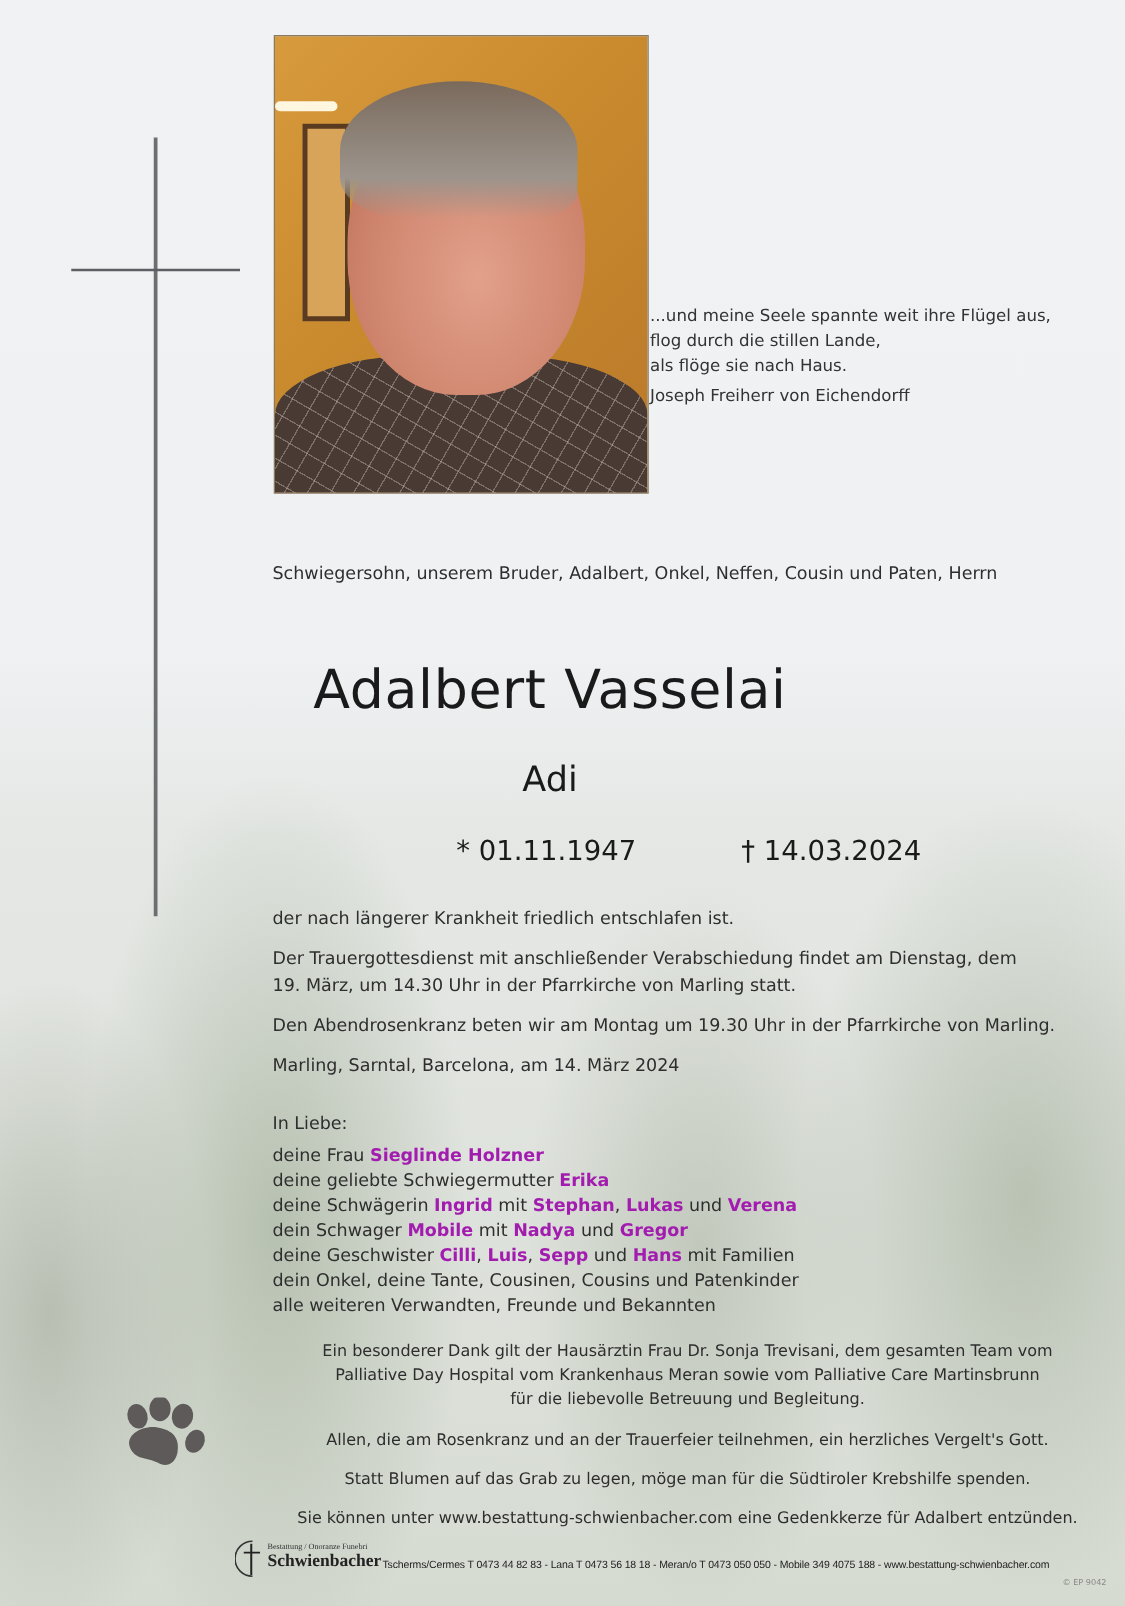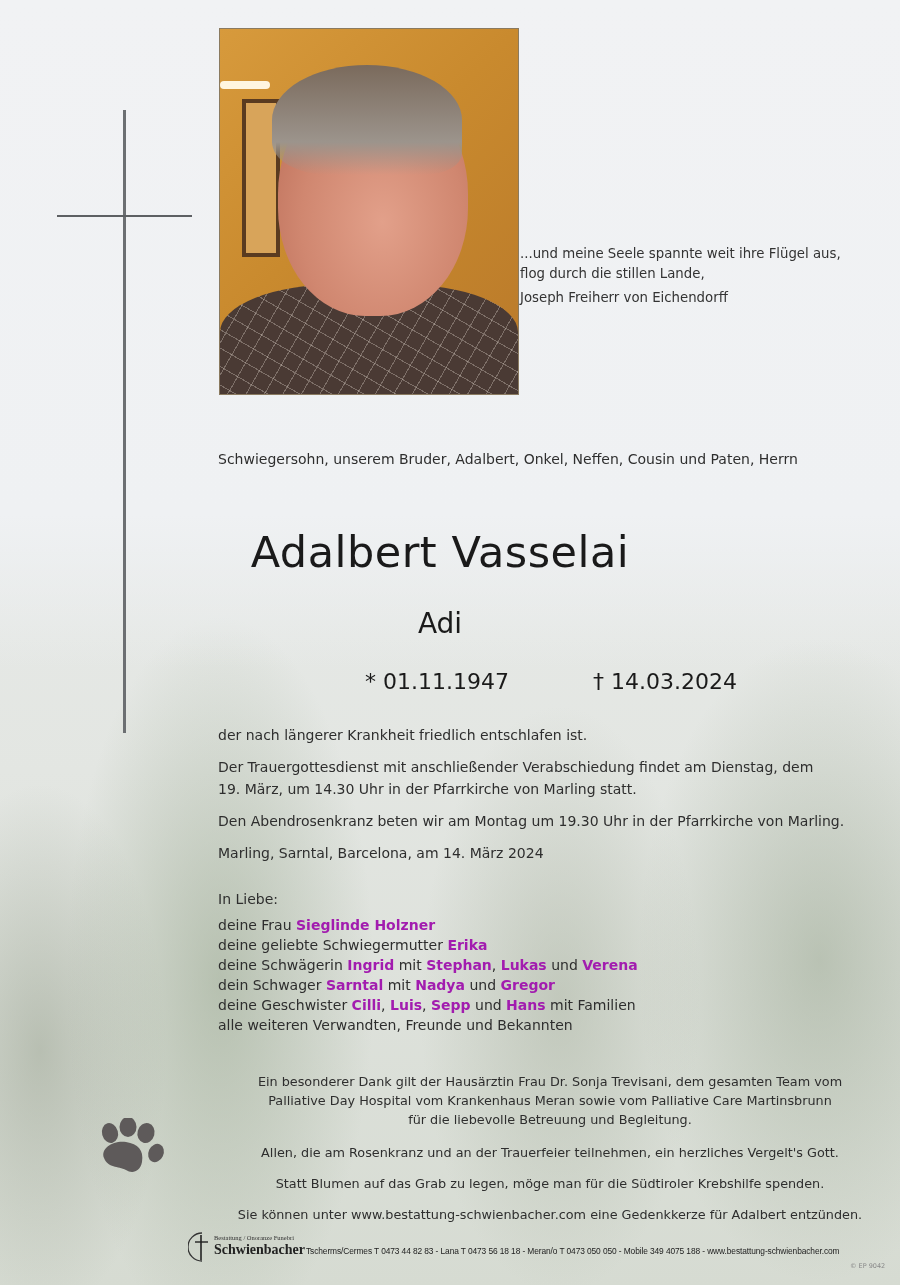--- a/index.html
+++ b/index.html
@@ -102,20 +102,21 @@
   <div class="lamp"></div>
   <div class="frame"></div>
   <div class="shirt"></div>
   <div class="head"></div>
   <div class="hair"></div>
 </div>
 
 <div class="quote">
   <div>...und meine Seele spannte weit ihre Flügel aus,</div>
   <div>flog durch die stillen Lande,</div>
+  <div>als flöge sie nach Haus.</div>
   <div class="author">Joseph Freiherr von Eichendorff</div>
 </div>
 
 <div class="intro">
   <div>Schwiegersohn, unserem Bruder, Adalbert, Onkel, Neffen, Cousin und Paten, Herrn</div>
 </div>
 
 <div class="name" style="left:-110px;">Adalbert Vasselai</div>
 <div class="nick" style="left:-110px;">Adi</div>
 
@@ -133,22 +134,23 @@
   <p>Den Abendrosenkranz beten wir am Montag um 19.30 Uhr in der Pfarrkirche von Marling.</p>
   <p>Marling, Sarntal, Barcelona, am 14. März 2024</p>
 </div>
 
 <div class="mourners">
   <div class="head">In Liebe:</div>
   <div id="mourner-rows">
       <div><span>deine Frau </span><b>Sieglinde Holzner</b></div>
       <div><span>deine geliebte Schwiegermutter </span><b>Erika</b></div>
       <div><span>deine Schwägerin </span><b>Ingrid</b><span> mit </span><b>Stephan</b><span>, </span><b>Lukas</b><span> und </span><b>Verena</b></div>
-      <div><span>dein Schwager </span><b>Sarntal</b><span> mit </span><b>Nadya</b><span> und </span><b>Gregor</b></div>
+      <div><span>dein Schwager </span><b>Mobile</b><span> mit </span><b>Nadya</b><span> und </span><b>Gregor</b></div>
       <div><span>deine Geschwister </span><b>Cilli</b><span>, </span><b>Luis</b><span>, </span><b>Sepp</b><span> und </span><b>Hans</b><span> mit Familien</span></div>
+      <div><span>dein Onkel, deine Tante, Cousinen, Cousins und Patenkinder</span></div>
       <div><span>alle weiteren Verwandten, Freunde und Bekannten</span></div>
     </div>
 </div>
 
 <div class="thanks">
   <p>
     <span>Ein besonderer Dank gilt der Hausärztin Frau Dr. Sonja Trevisani, dem gesamten Team vom</span><br>
     <span>Palliative Day Hospital vom Krankenhaus Meran sowie vom Palliative Care Martinsbrunn</span><br>
     <span>für die liebevolle Betreuung und Begleitung.</span>
   </p>

